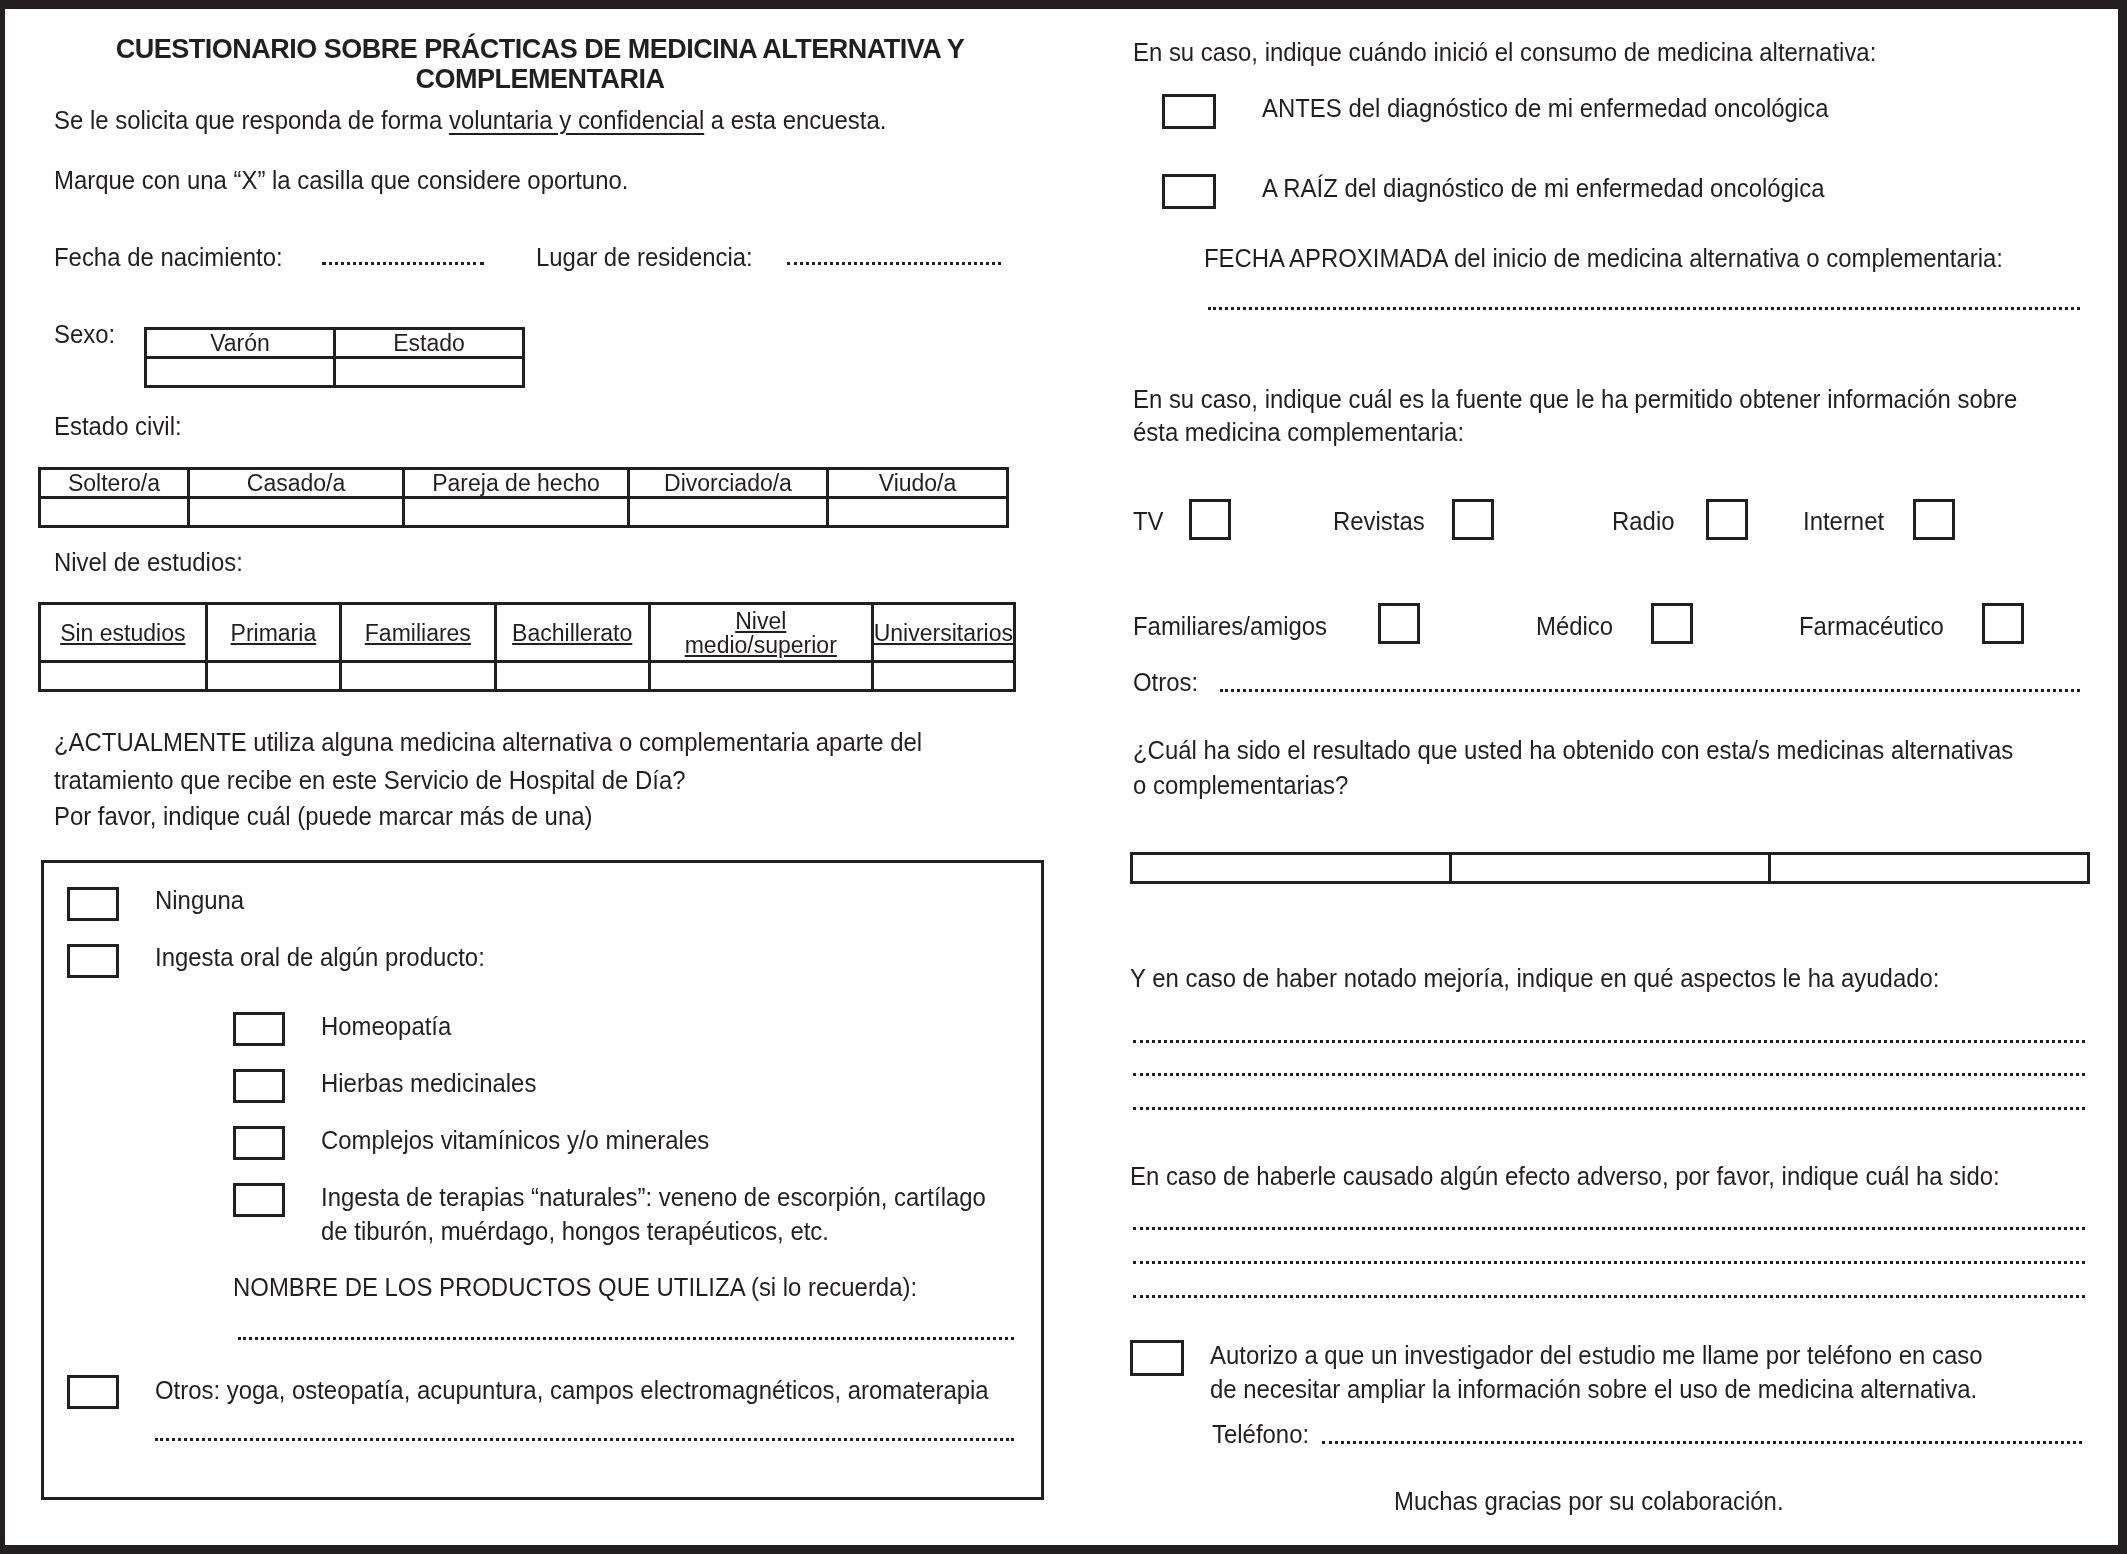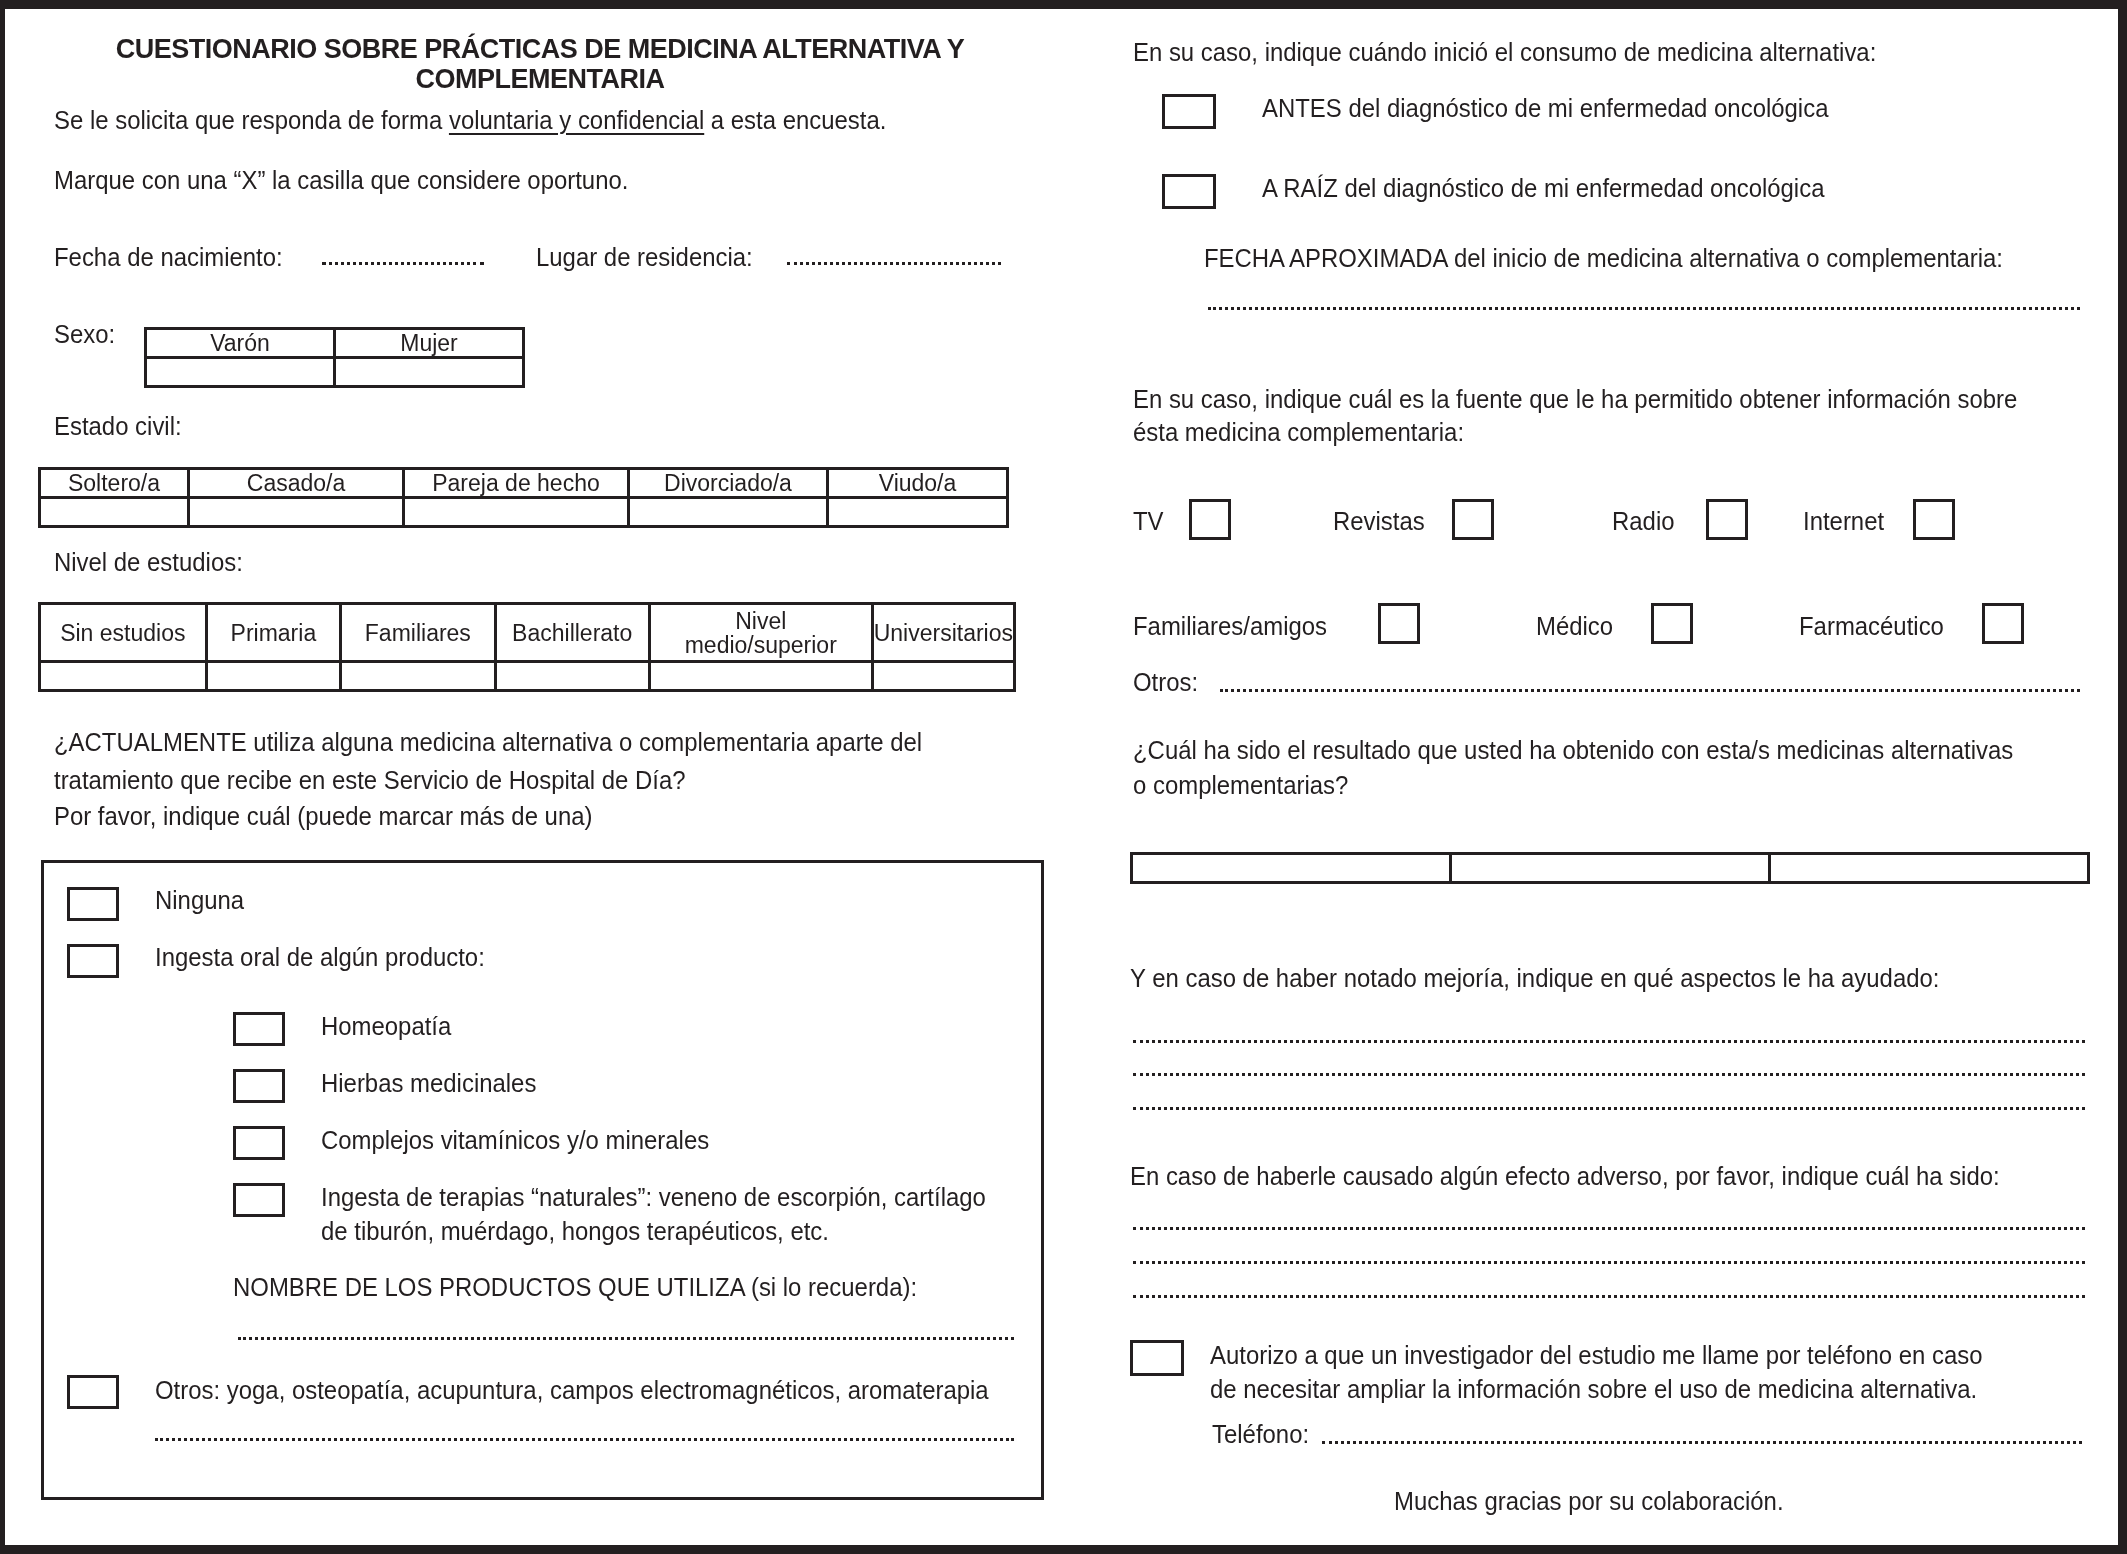--- a/index.html
+++ b/index.html
@@ -38,21 +38,21 @@
 <div class="abs t cond" style="left:54px; top:241px;">Fecha de nacimiento:</div>
 <div class="dots" style="left:322px; top:262px; width:162px;"></div>
 <div class="abs t cond" style="left:536px; top:241px;">Lugar de residencia:</div>
 <div class="dots" style="left:787px; top:262px; width:214px;"></div>
 
 <div class="abs t cond" style="left:54px; top:318px;">Sexo:</div>
 <table class="grid" style="left:144px; top:327px; width:381px;">
   <tbody>
       <tr class="head">
     <td style="width:50%">Varón</td>
-    <td>Mujer</td>
+    <td>Estado</td>
   </tr>
   <tr class="blank">
     <td></td>
     <td></td>
   </tr>
 </tbody>
   </table>
 
 <div class="abs t cond" style="left:54px; top:410px;">Estado civil:</div>
 <table class="grid" style="left:38px; top:467px; width:971px;">
@@ -70,21 +70,21 @@
     <td></td>
     <td></td>
     <td></td>
   </tr>
 </tbody>
   </table>
 
 <div class="abs t cond" style="left:54px; top:546px;">Nivel de estudios:</div>
 <table class="grid" style="left:38px; top:602px; width:978px;">
   <tbody>
-      <tr class="head" style="height:58px;">
+      <tr class="head" style="height:58px;text-decoration:underline;">
     <td style="width:168px">Sin estudios</td>
     <td style="width:134px">Primaria</td>
     <td style="width:154px">Familiares</td>
     <td style="width:153px">Bachillerato</td>
     <td style="width:194px; padding:0 14px; line-height:24px;">Nivel medio/superior</td>
     <td>Universitarios</td>
   </tr>
   <tr class="blank">
     <td></td>
     <td></td>

